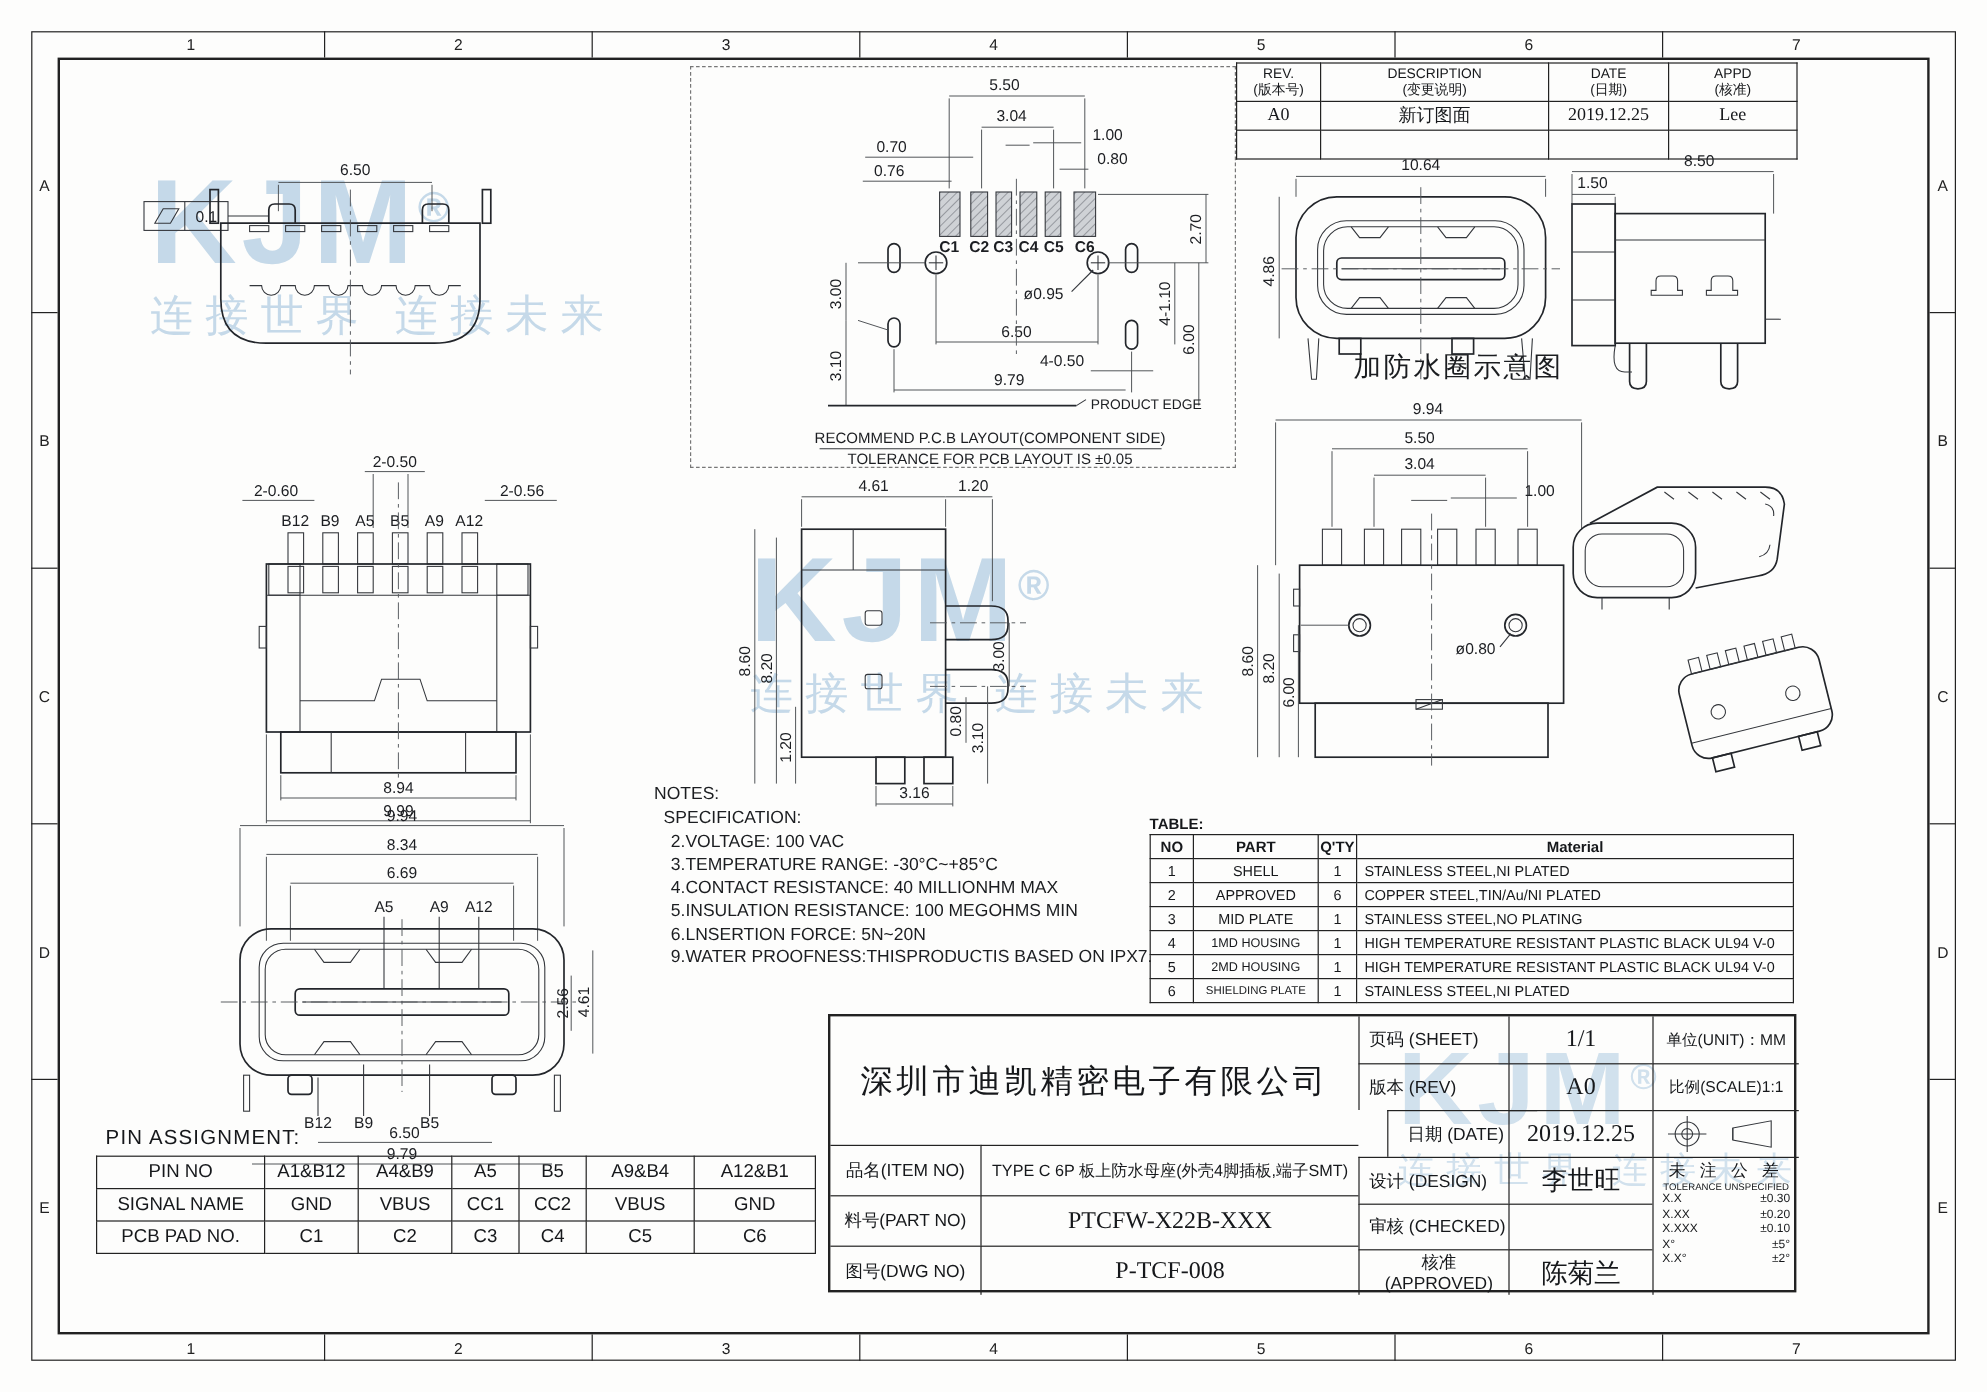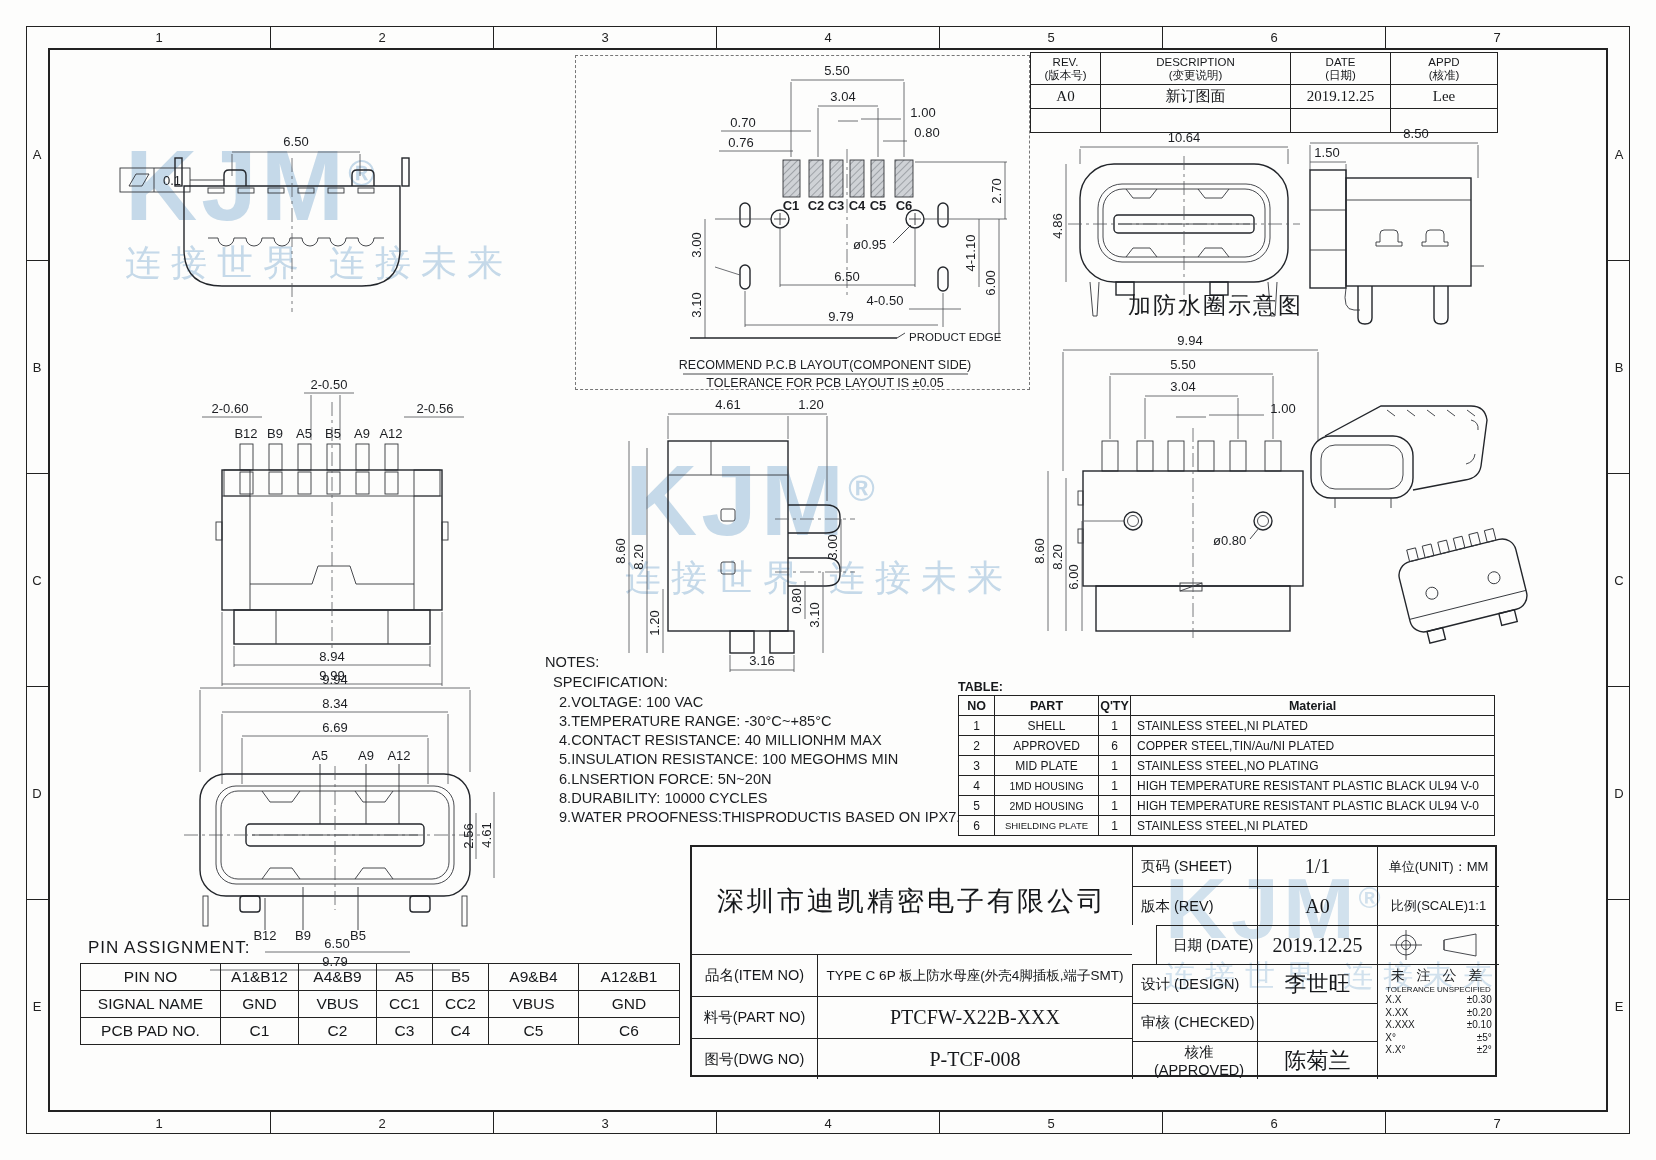--- a/index.html
+++ b/index.html
@@ -538,21 +538,20 @@
   </svg>
 
   <div id="notes">
     <div class="n-title">NOTES:</div>
     <div class="n-sub">SPECIFICATION:</div>
     <div class="n-item">2.VOLTAGE: 100 VAC</div>
     <div class="n-item">3.TEMPERATURE RANGE: -30°C~+85°C</div>
     <div class="n-item">4.CONTACT RESISTANCE: 40 MILLIONHM MAX</div>
     <div class="n-item">5.INSULATION RESISTANCE: 100 MEGOHMS MIN</div>
     <div class="n-item">6.LNSERTION FORCE: 5N~20N</div>
-    <div class="n-item">8.DURABILITY: 10000 CYCLES</div>
     <div class="n-item">9.WATER PROOFNESS:THISPRODUCTIS BASED ON IPX7.</div>
   </div>
 
   <div id="mat-title">TABLE:</div>
   <table id="mat-table">
     <colgroup>
         <col style="width:36px">
         <col style="width:104px">
         <col style="width:32px">
         <col>

